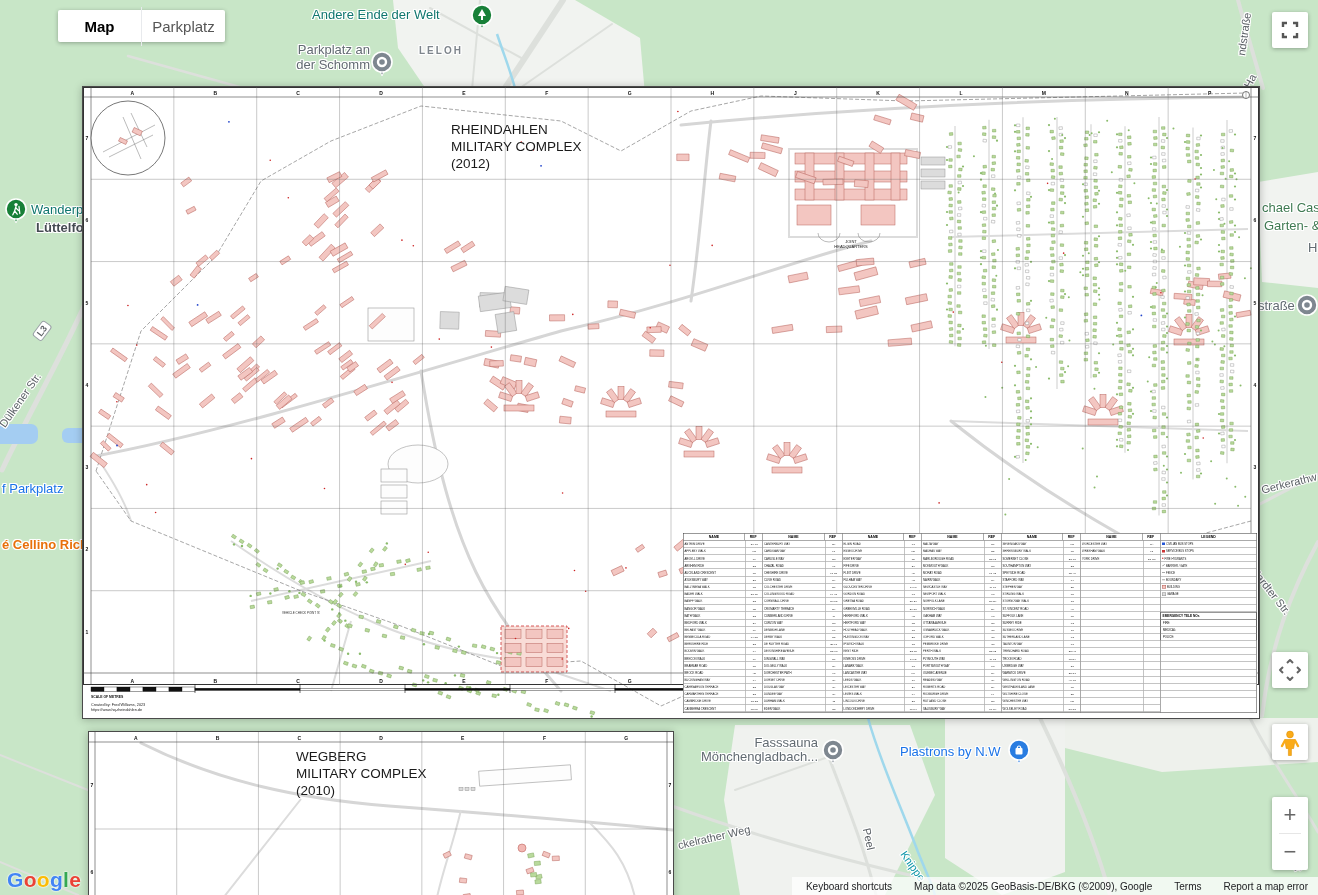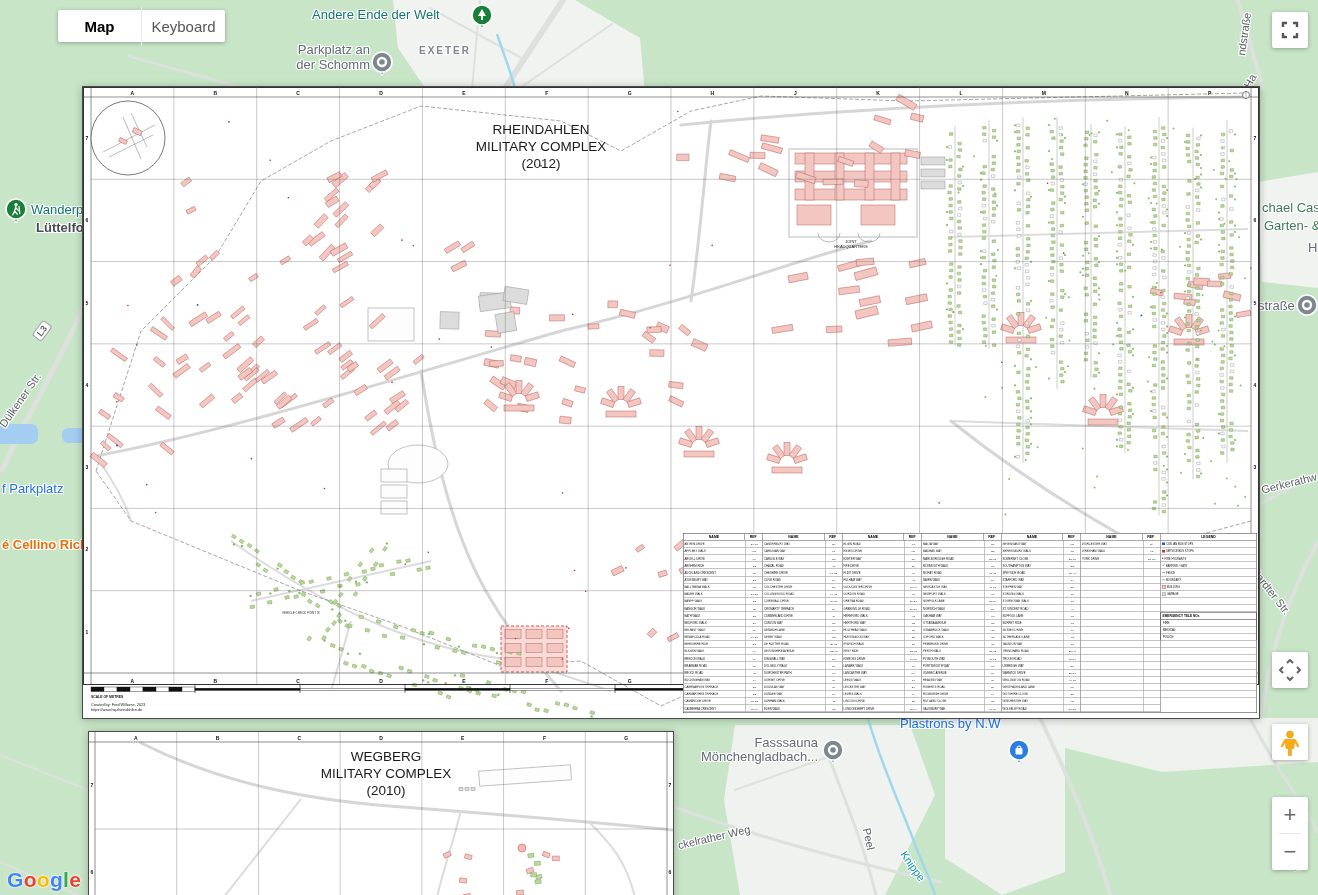--- a/index.html
+++ b/index.html
@@ -22,21 +22,21 @@
   .water-label{color:#0e96a8;font-size:11px;}
   .ta-r{text-align:right;}
   .anch{position:absolute;width:0;height:0;z-index:1;}
   .rlab{position:absolute;white-space:nowrap;display:inline-block;transform:translate(-50%,-50%) rotate(var(--a,0deg));}
   .poi-pin{position:absolute;z-index:1;}
 
   
   .sheet{position:absolute;background:#fff;border:1px solid #4a4a4a;z-index:2;box-shadow:0 1px 8px rgba(0,0,0,.25);}
   #rh-sheet{left:82px;top:86px;width:1176px;height:631px;}
   #wg-sheet{left:88px;top:731px;width:584px;height:175px;border-bottom:none;}
-  .sheet-title{position:absolute;text-align:center;color:#1a1a1a;font-size:13.5px;line-height:17px;z-index:3;}
+  .sheet-title{position:absolute;color:#1a1a1a;font-size:13.5px;line-height:17px;z-index:3;}
   #rh-title{left:368px;top:34px;width:180px;}
   #wg-title{left:207px;top:16px;width:180px;}
 
   .frame{fill:none;stroke:#333;stroke-width:1;}
   .gl{stroke:#444;stroke-width:.6;}
   .gl2{stroke:#666;stroke-width:.35;}
   .gtx{font-size:5px;font-weight:bold;fill:#111;font-family:"Liberation Sans",sans-serif;}
   .bp{fill:#f3c6c1;stroke:#b8655e;stroke-width:.5;}
   .bgn{fill:#b9da9c;stroke:#6f9a4a;stroke-width:.4;}
   .bw{fill:#fff;stroke:#8a8a8a;stroke-width:.4;}
@@ -129,21 +129,21 @@
       <path d="M497,34 C505,58 512,75 516,92" stroke="#9fd8ec" stroke-width="2.5" fill="none"></path>
       <path d="M868,718 C880,762 900,804 918,852 C926,872 932,884 935,895" stroke="#9fd8ec" stroke-width="2.5" fill="none"></path>
     </g>
   </svg>
 
   <div class="map-label poi-green" style="left:312px;top:7px;">Andere Ende der Welt</div>
   <div class="map-label poi-gray ta-r" style="right:948px;top:42px;line-height:15px;">
     <div>Parkplatz an</div>
     <div>der Schomm</div>
   </div>
-  <div class="map-label area-label" style="left:419px;top:45px;">EXETER</div>
+  <div class="map-label area-label" style="left:419px;top:45px;">LELOH</div>
   <div class="map-label poi-green" style="left:31px;top:202px;">Wanderp</div>
   <div class="map-label locality" style="left:36px;top:220px;">Lüttelfor</div>
   <div class="anch" style="left:42px;top:331px;">
     <span class="rlab" style="--a:-53deg;background:#fff;border:1px solid #9aa0a6;border-radius:3px;padding:0 3px;font-size:9px;font-weight:bold;color:#5f6368;">L3</span>
   </div>
   <div class="anch" style="left:20px;top:396px;">
     <span class="rlab map-label road-label" style="--a:-55deg;position:static;">Dülkener Str.</span>
   </div>
   <div class="map-label poi-blue" style="left:2px;top:481px;">f Parkplatz</div>
   <div class="map-label poi-orange" style="left:2px;top:537px;">é Cellino Rick</div>
@@ -160,21 +160,21 @@
   <div class="anch" style="left:1289px;top:479px;">
     <span class="rlab map-label road-label" style="--a:-14deg;position:static;">Gerkerathw</span>
   </div>
   <div class="anch" style="left:1271px;top:587px;">
     <span class="rlab map-label road-label" style="--a:52deg;position:static;">Hardter Str.</span>
   </div>
   <div class="map-label poi-gray ta-r" style="right:500px;top:736px;line-height:14px;">
     <div>Fasssauna</div>
     <div>Mönchengladbach...</div>
   </div>
-  <div class="map-label poi-blue" style="left:900px;top:716px;">Plastrons by N.W</div>
+  <div class="map-label poi-blue" style="left:900px;top:744px;">Plastrons by N.W</div>
   <div class="anch" style="left:714px;top:833px;">
     <span class="rlab map-label road-label" style="--a:-13deg;position:static;">ckelrather Weg</span>
   </div>
   <div class="anch" style="left:869px;top:835px;">
     <span class="rlab map-label road-label" style="--a:78deg;position:static;">Peel</span>
   </div>
   <div class="anch" style="left:913px;top:862px;">
     <span class="rlab map-label water-label" style="--a:55deg;position:static;">Knippe</span>
   </div>
   <div class="anch" style="left:1297px;top:862px;">
@@ -2328,21 +2328,21 @@
     <div id="wg-title" class="sheet-title">
       <div>WEGBERG</div>
       <div>MILITARY COMPLEX</div>
       <div>(2010)</div>
     </div>
   </div>
 
   <div id="maptype" class="gm-ctl">
     <div class="seg sel">Map</div>
     <div class="vdiv"></div>
-    <div class="seg unsel">Keyboard</div>
+    <div class="seg unsel">Parkplatz</div>
   </div>
 
   <div id="fullscreen" class="gm-ctl sqbtn">
     <svg width="36" height="36">
       <path d="M11,15 V11 H15 M21,11 H25 V15 M25,21 V25 H21 M15,25 H11 V21" stroke="#565656" stroke-width="2.4" fill="none"></path>
     </svg>
   </div>
 
   <div id="panctl" class="gm-ctl sqbtn">
     <svg width="36" height="36">
@@ -2358,13 +2358,19 @@
     </svg>
   </div>
 
   <div id="zoomctl" class="gm-ctl">
     <div class="zbtn">+</div>
     <div class="zdiv"></div>
     <div class="zbtn">−</div>
   </div>
 
   <div id="glogo"><span style="color: rgb(66, 133, 244);">G</span><span style="color: rgb(234, 67, 53);">o</span><span style="color: rgb(251, 188, 5);">o</span><span style="color: rgb(66, 133, 244);">g</span><span style="color: rgb(52, 168, 83);">l</span><span style="color: rgb(234, 67, 53);">e</span></div>
+  <div id="attrib">
+    <span class="alink">Keyboard shortcuts</span>
+    <span>Map data ©2025 GeoBasis-DE/BKG (©2009), Google</span>
+    <span class="alink">Terms</span>
+    <span class="alink">Report a map error</span>
+  </div>
 </div>
 
 </body></html>

